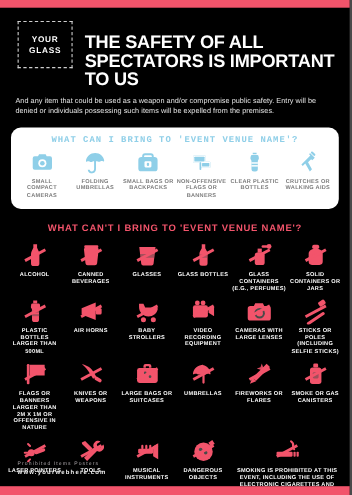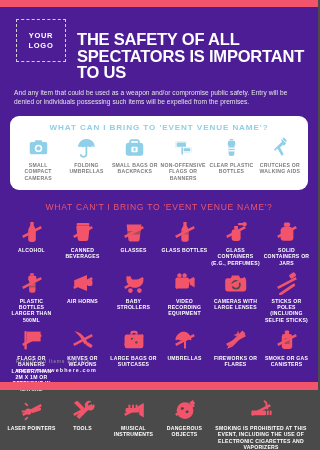--- a/index.html
+++ b/index.html
@@ -5,22 +5,22 @@
   html,body{margin:0;padding:0;}
   body{
     width:318px;height:450px;
     background:#4a4a4a;
     font-family:"Liberation Sans", sans-serif;
     overflow:hidden;
     position:relative;
   }
   .poster{
     position:relative;
-    width:318px;height:390px;
-    background:#4c1d95;
+    width:318px;height:450px;
+    background:#000000;
     box-sizing:border-box;
     display:flex;flex-direction:column;
   }
   .top-band{
     height:7px;width:100%;
     background:#f2546b;
     flex:0 0 auto;
   }
   .bottom-band{
     height:8px;width:100%;
@@ -75,20 +75,21 @@
     border-radius:9px;
     padding:7px 4px 9px 4px;
   }
   .allowed-title{
     text-align:center;
     color:#8fcfe8;
     font-size:8.1px;
     font-weight:bold;
     letter-spacing:0.9px;
     margin-bottom:6px;
+    font-family:Liberation Mono, monospace;
   }
   .allowed-grid{
     display:grid;
     grid-template-columns:repeat(6,1fr);
     align-items:start;
   }
   .a-item{
     display:flex;flex-direction:column;
     align-items:center;
     padding:0 1px;
@@ -107,21 +108,21 @@
     letter-spacing:0.25px;
     text-align:center;
     text-transform:uppercase;
   }
 
   
   .proh-title{
     text-align:center;
     color:#f2546b;
     font-size:8.6px;
-    font-weight:normal;
+    font-weight:bold;
     letter-spacing:0.7px;
     margin:12px 0 8px 0;
   }
   .proh-grid{
     display:grid;
     grid-template-columns:repeat(6,1fr);
     padding:0 6px;
     row-gap:3px;
   }
   .p-item{
@@ -169,21 +170,21 @@
 </head>
 <body>
 
 <div class="poster">
 
   <div class="top-band"></div>
 
   <div class="header">
     <div class="logo-box">
       <span>YOUR</span>
-      <span>LOGO</span>
+      <span>GLASS</span>
     </div>
     <div class="title">THE SAFETY OF ALL SPECTATORS IS IMPORTANT TO US</div>
   </div>
 
   <div class="intro">And any item that could be used as a weapon and/or compromise public safety. Entry will be denied or individuals possessing such items will be expelled from the premises.</div>
 
   <div class="allowed-card">
     <div class="allowed-title">WHAT CAN I BRING TO 'EVENT VENUE NAME'?</div>
     <div class="allowed-grid">
         <div class="a-item">

